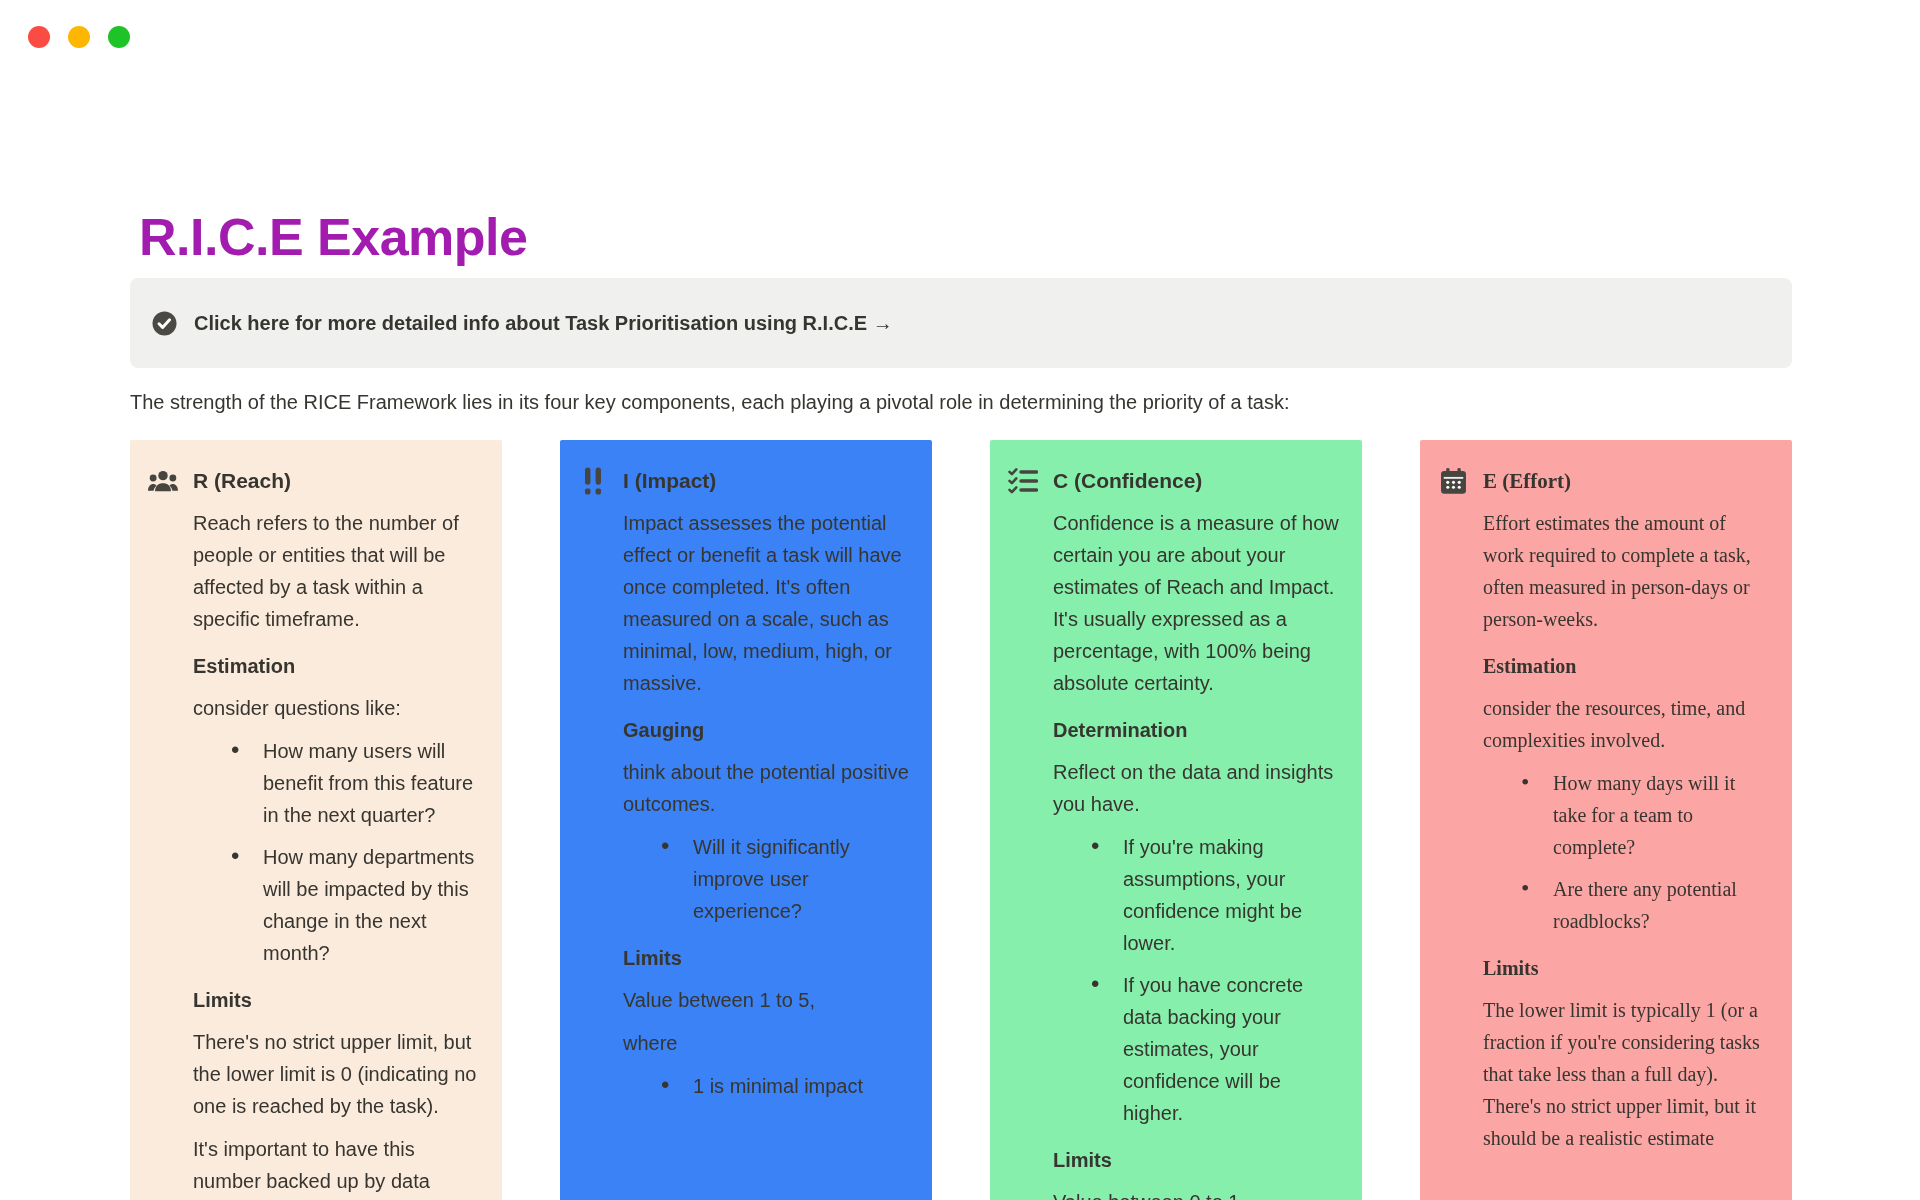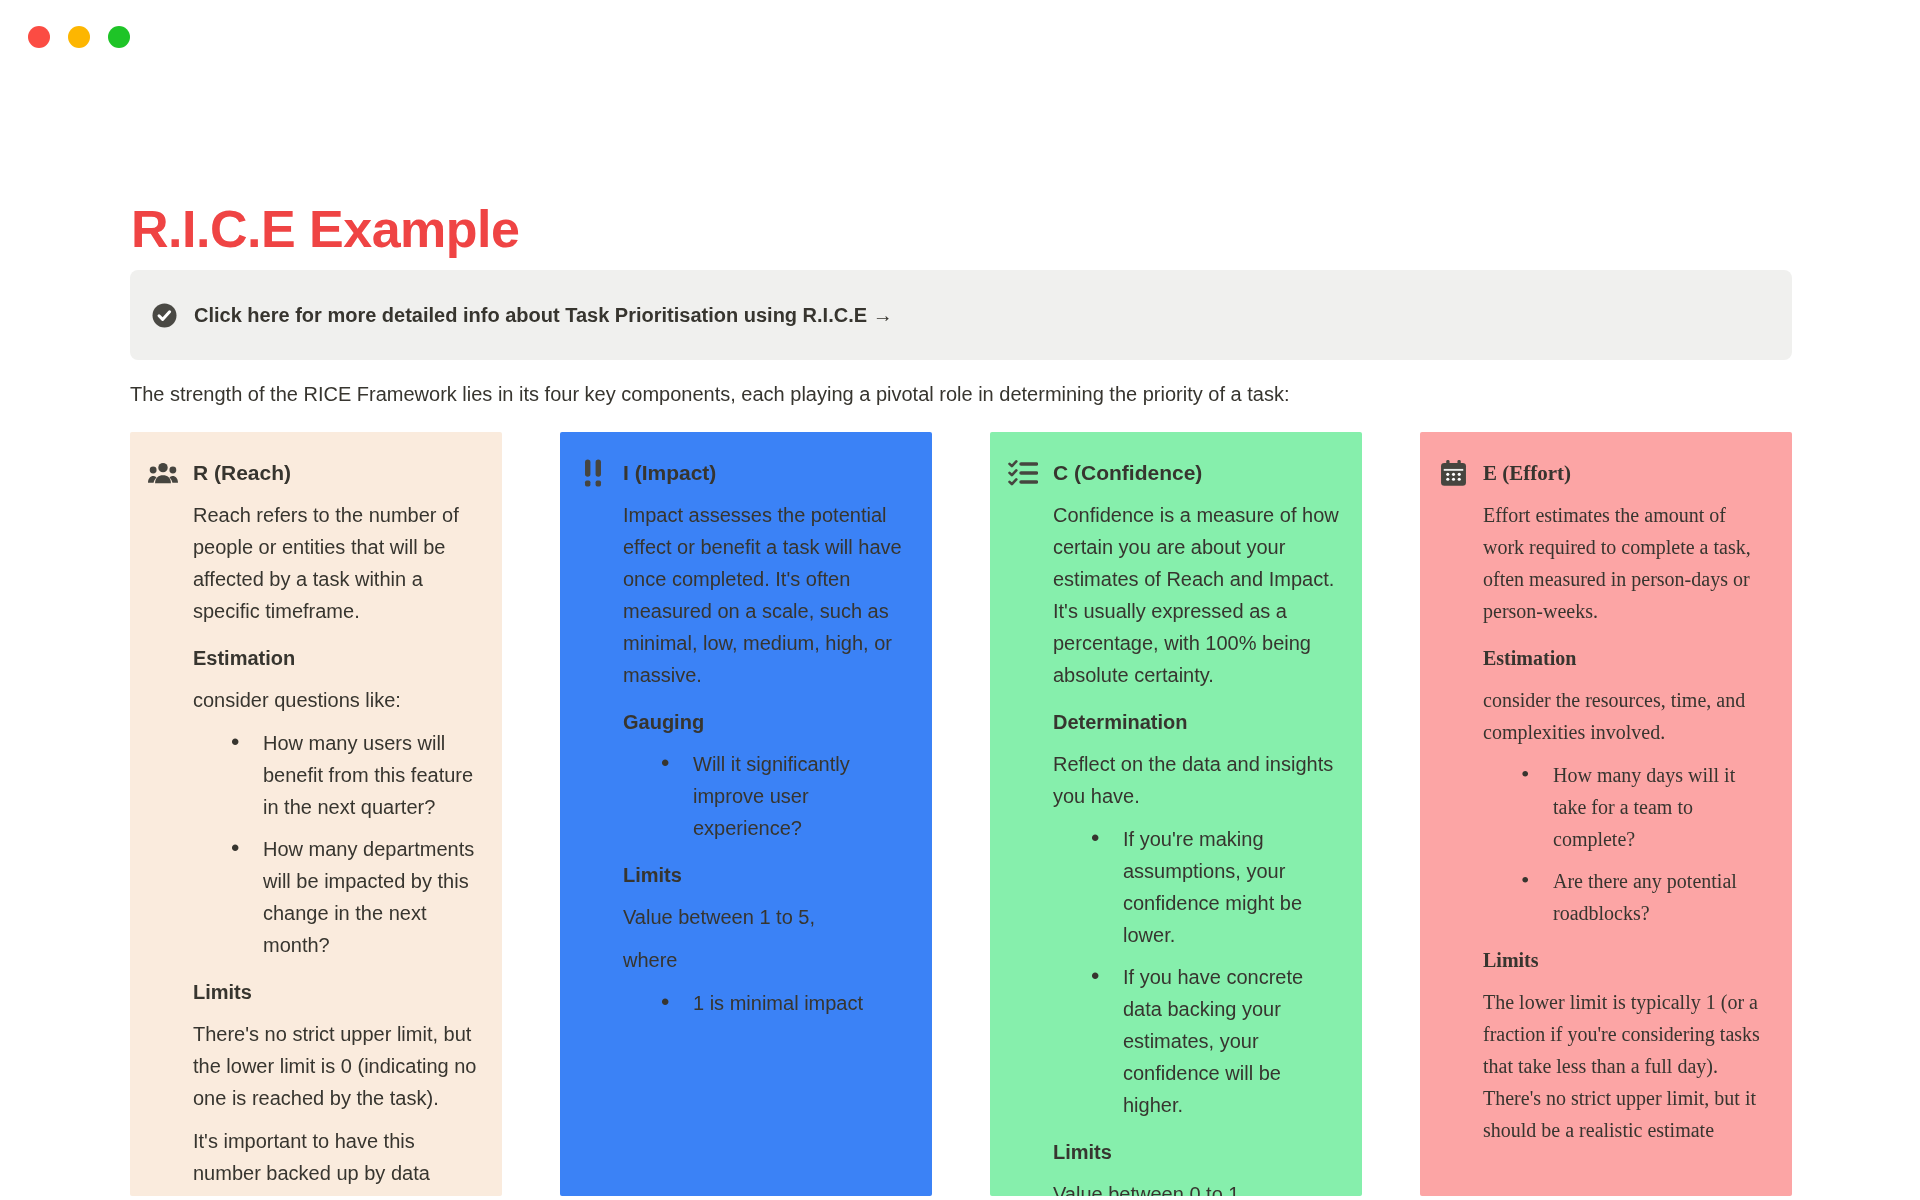--- a/index.html
+++ b/index.html
@@ -7,21 +7,21 @@
     width:1920px;height:1200px;overflow:hidden;background:#ffffff;
     font-family:"Liberation Sans","DejaVu Sans",sans-serif;color:#37352f;
     position:relative;
   }
   
   .traffic-lights{position:absolute;top:26px;left:28px;display:flex;gap:18px;}
   .dot{width:22px;height:22px;border-radius:50%;display:inline-block;}
   
   .page{position:absolute;left:130px;top:197px;width:1662px;}
   .page-title{
-    font-size:52px;font-weight:700;line-height:62px;margin:1px;color:#ef4444;
+    font-size:52px;font-weight:700;line-height:62px;margin:9px;color:#a21caf;
     letter-spacing:-0.5px;
   }
   .callout{
     margin-top:10px;background:#f0f0ee;border-radius:8px;height:90px;
     display:flex;align-items:center;gap:17px;padding:0 22px;box-sizing:border-box;
   }
   .callout-icon{width:25px;height:25px;flex:0 0 auto;display:flex;}
   .callout-text{font-size:20px;font-weight:700;line-height:28px;}
   .intro{font-size:20px;line-height:30px;margin:19px 0 0 0;}
   
@@ -105,20 +105,21 @@
               <rect x="12.4" y="0.5" width="5" height="16" rx="2.5"></rect>
               <rect x="2.6" y="20" width="5" height="5.5" rx="1.6"></rect>
               <rect x="12.4" y="20" width="5" height="5.5" rx="1.6"></rect>
             </svg>
           </span>
           <h3 class="card-title">I (Impact)</h3>
         </div>
         <div class="card-body">
           <p>Impact assesses the potential effect or benefit a task will have once completed. It's often measured on a scale, such as minimal, low, medium, high, or massive.</p>
           <h4>Gauging</h4>
+          <p>think about the potential positive outcomes.</p>
           <ul>
             <li>Will it significantly improve user experience?</li>
           </ul>
           <h4>Limits</h4>
           <p>Value between 1 to 5,</p>
           <p>where</p>
           <ul>
             <li>1 is minimal impact</li>
           </ul>
         </div>

